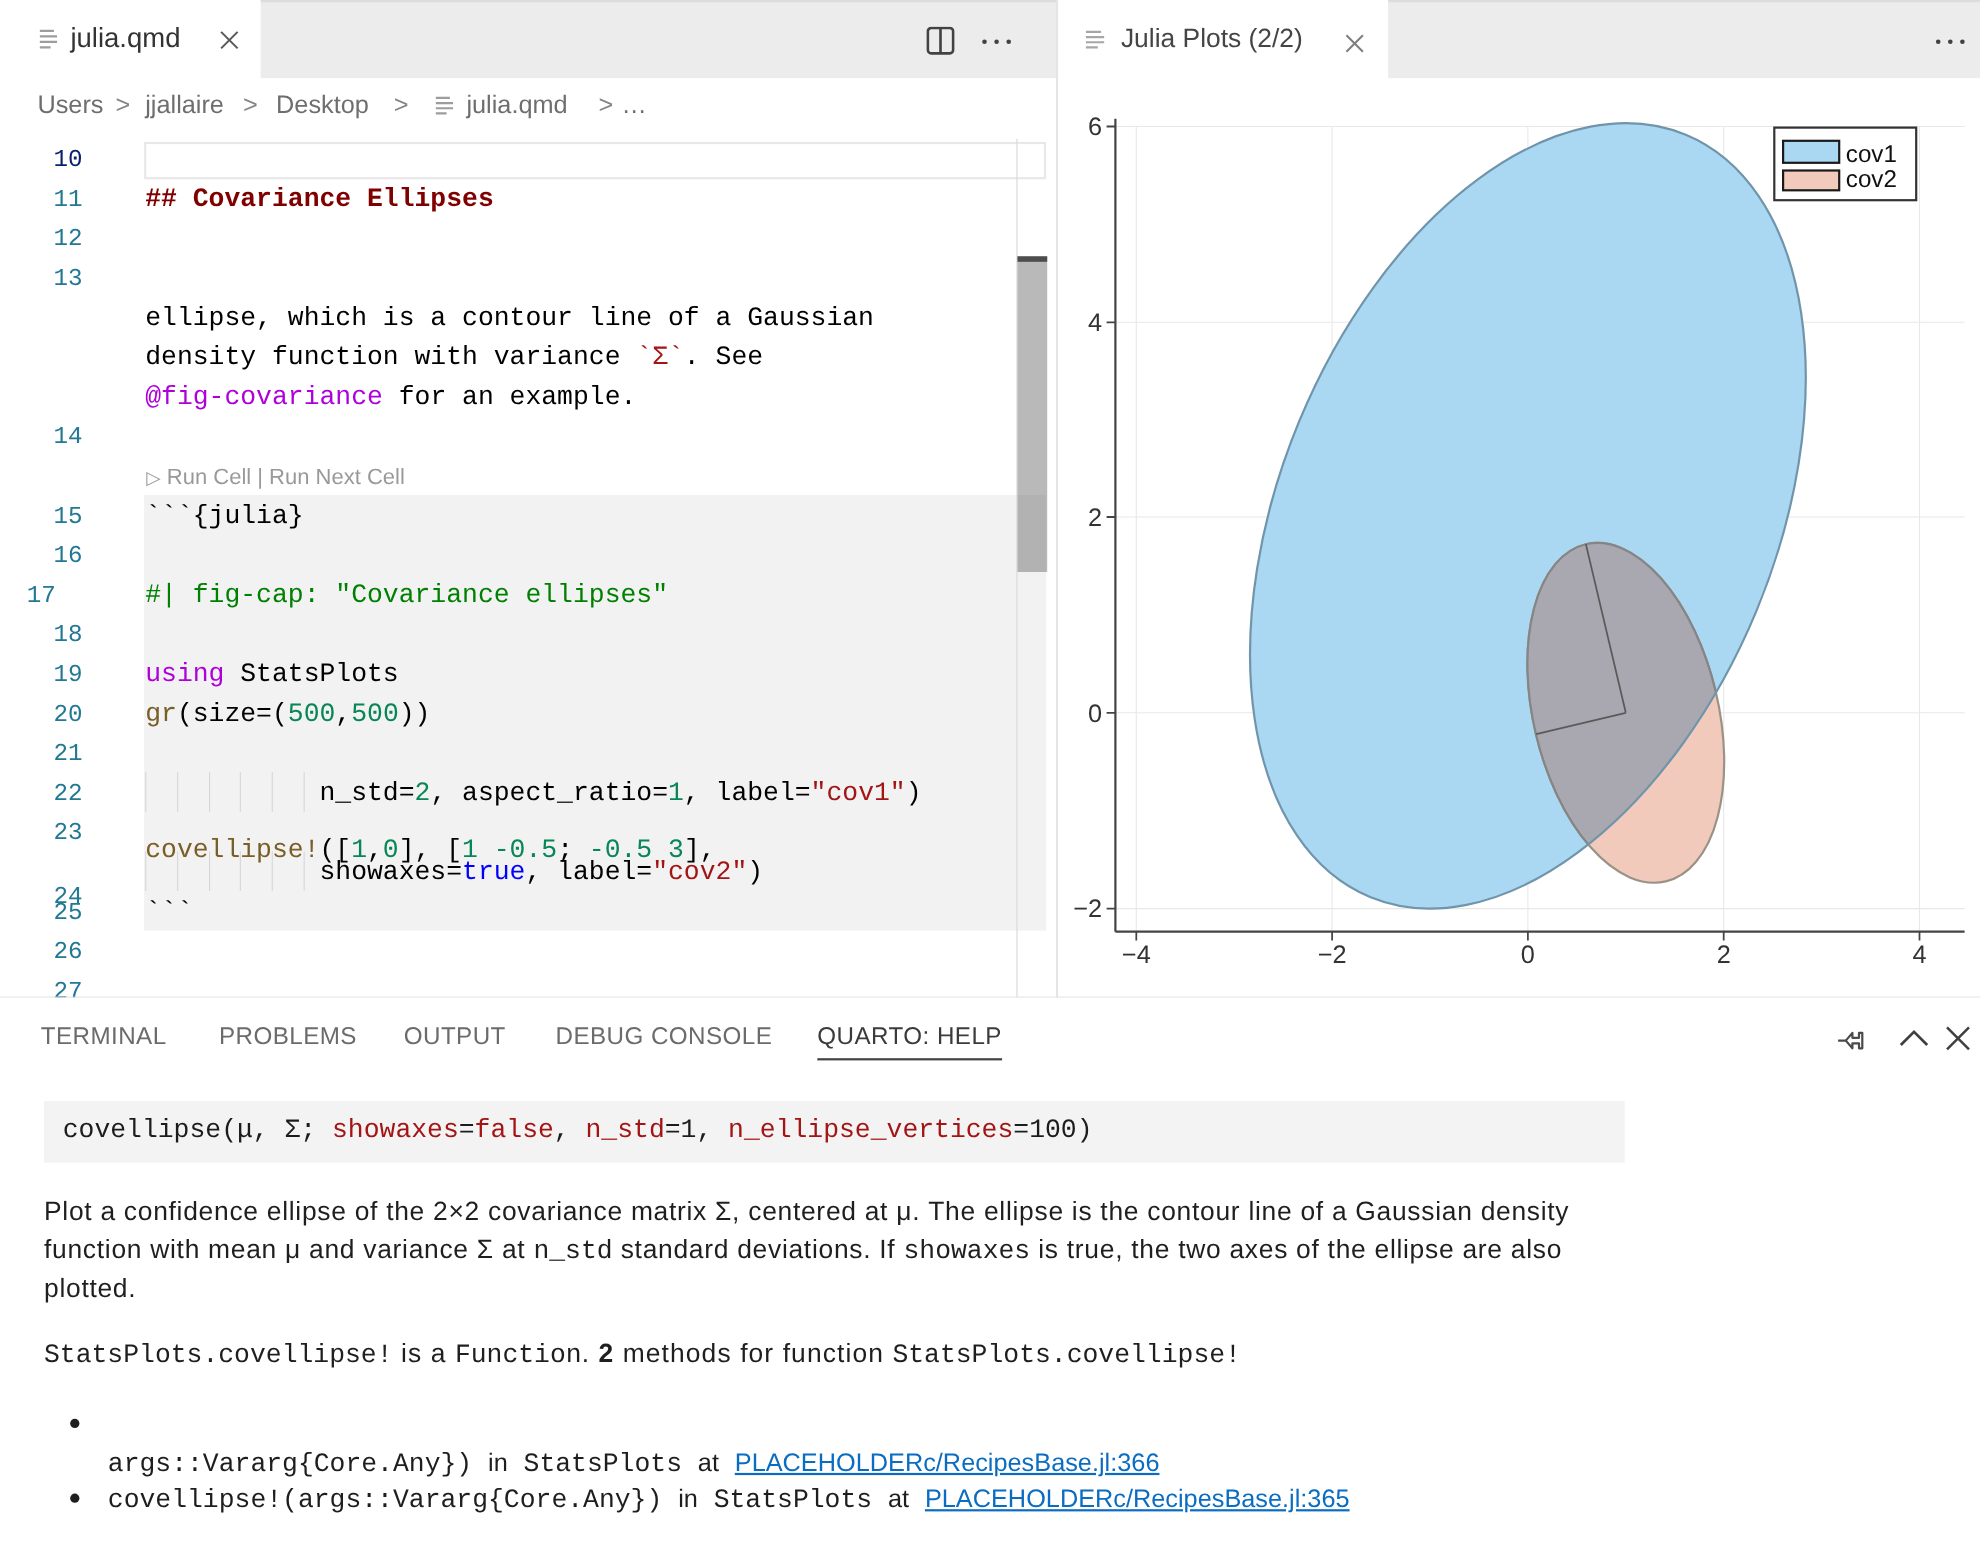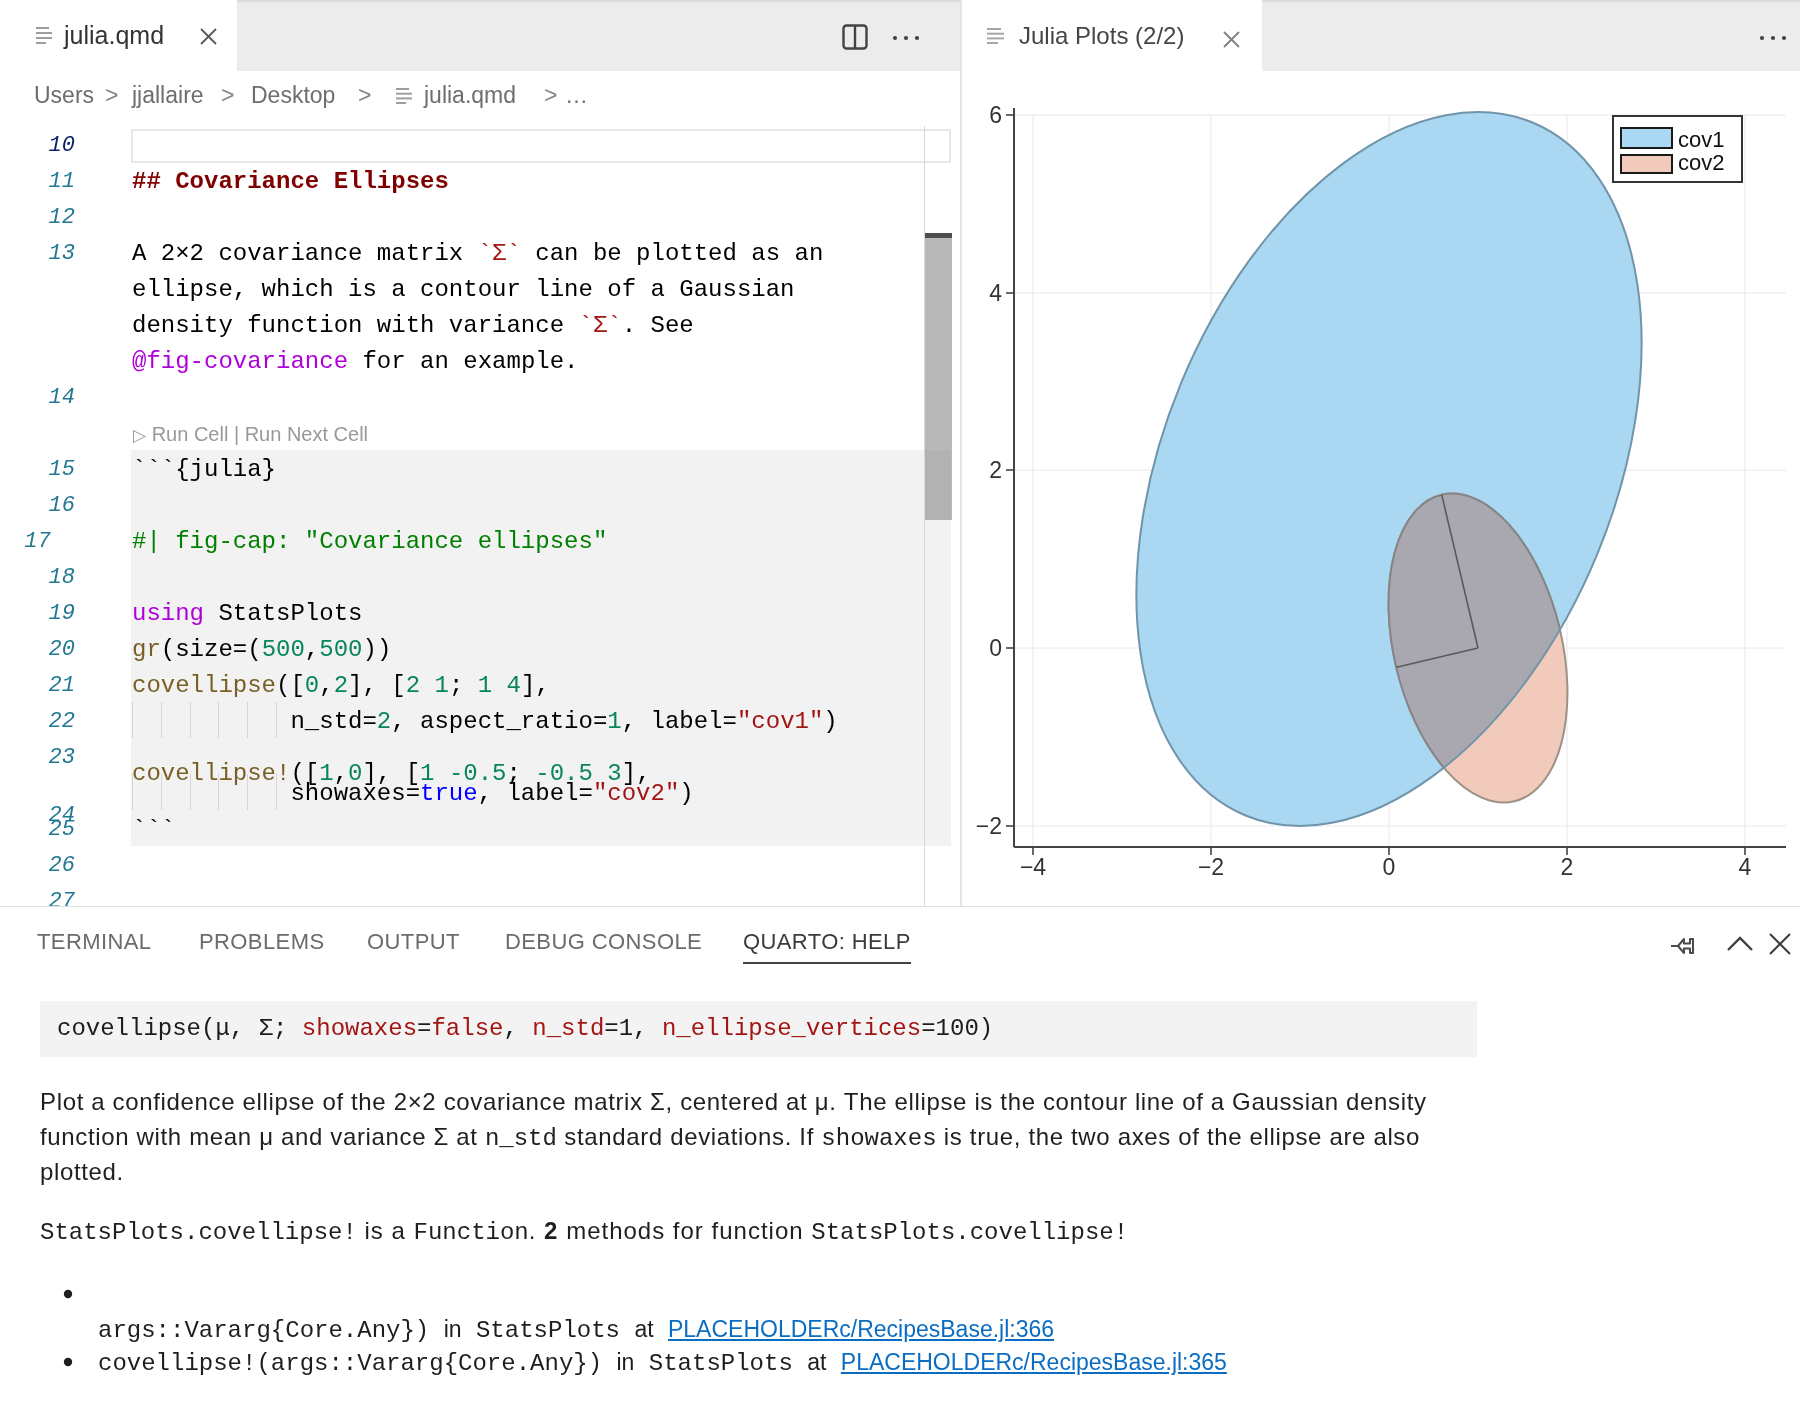--- a/index.html
+++ b/index.html
@@ -5,21 +5,21 @@
   * { margin:0; padding:0; box-sizing:border-box; }
   html,body { width:1800px; height:1406px; background:#fff; overflow:hidden;
     font-family:"Liberation Sans", sans-serif; }
   .abs { position:absolute; }
   
   .r { position:absolute; left:132px; height:36px; line-height:36px; margin-top:2px;
        font-family:"Liberation Mono", monospace; font-size:24px; color:#000;
        white-space:pre; }
   .g { position:absolute; left:0; width:75px; height:36px; line-height:36px; margin-top:2px;
        text-align:right; font-family:"Liberation Mono", monospace; font-size:22px;
-       color:#237893;font-style:italic; }
+       color:#237893; }
   .num { color:#098658; }
   .fn { color:#795E26; }
   .kw { color:#AF00DB;text-align:right; }
   .str { color:#a31515; }
   .bool { color:#0000FF; }
   .guide { position:absolute; width:1px; height:36px; background:#d6d6d6; }
   
   .ptab { position:absolute; top:20px; height:30px; line-height:30px;
           font-size:22px; color:#6b6b6b; letter-spacing:0.4px; }
   .mono { font-family:"Liberation Mono", monospace; font-size:24px; }
@@ -100,31 +100,29 @@
   <div class="g" style="top:630px;">20</div>
   <div class="g" style="top:666px;">21</div>
   <div class="g" style="top:702px;">22</div>
   <div class="g" style="top:738px;">23</div>
   <div class="g" style="top:796px;">24</div>
   <div class="g" style="top:810px;">25</div>
   <div class="g" style="top:846px;">26</div>
   <div class="g" style="top:882px;">27</div>
 
   <div class="r" style="top:162px;color:#800000;font-weight:bold;">## Covariance Ellipses</div>
-  <div class="r" style="top:234px;">A 2×2 covariance matrix <span class="str">`Σ`</span> can be plotted as an</div>
   <div class="r" style="top:270px;">ellipse, which is a contour line of a Gaussian</div>
   <div class="r" style="top:306px;">density function with variance <span class="str">`Σ`</span>. See</div>
   <div class="r" style="top:342px;"><span class="kw">@fig-covariance</span> for an example.</div>
 
   <div class="abs" style="left:133px;top:416px;height:36px;line-height:36px;font-size:20px;color:#999;white-space:pre;"><span style="font-size:17px;">▷</span> Run Cell | Run Next Cell</div>
   <div class="r" style="top:450px;">```{julia}</div>
   <div class="r" style="top:522px;color:#008000;">#| fig-cap: "Covariance ellipses"</div>
   <div class="r" style="top:594px;"><span class="kw">using</span> StatsPlots</div>
   <div class="r" style="top:630px;"><span class="fn">gr</span>(size=(<span class="num">500</span>,<span class="num">500</span>))</div>
-  <div class="r" style="top:666px;"><span class="fn">covellipse</span>([<span class="num">0</span>,<span class="num">2</span>], [<span class="num">2</span> <span class="num">1</span>; <span class="num">1</span> <span class="num">4</span>],</div>
   <div class="r" style="top:702px;">           n_std=<span class="num">2</span>, aspect_ratio=<span class="num">1</span>, label=<span class="str">"cov1"</span>)</div>
   <div class="r" style="top:754px;"><span class="fn">covellipse!</span>([<span class="num">1</span>,<span class="num">0</span>], [<span class="num">1</span> <span class="num">-0.5</span>; <span class="num">-0.5</span> <span class="num">3</span>],</div>
   <div class="r" style="top:774px;">           showaxes=<span class="bool">true</span>, label=<span class="str">"cov2"</span>)</div>
   <div class="r" style="top:810px;">```</div>
 
   <div class="guide" style="left:132px;top:702px;"></div>
   <div class="guide" style="left:161px;top:702px;"></div>
   <div class="guide" style="left:190px;top:702px;"></div>
   <div class="guide" style="left:218px;top:702px;"></div>
   <div class="guide" style="left:247px;top:702px;"></div>

